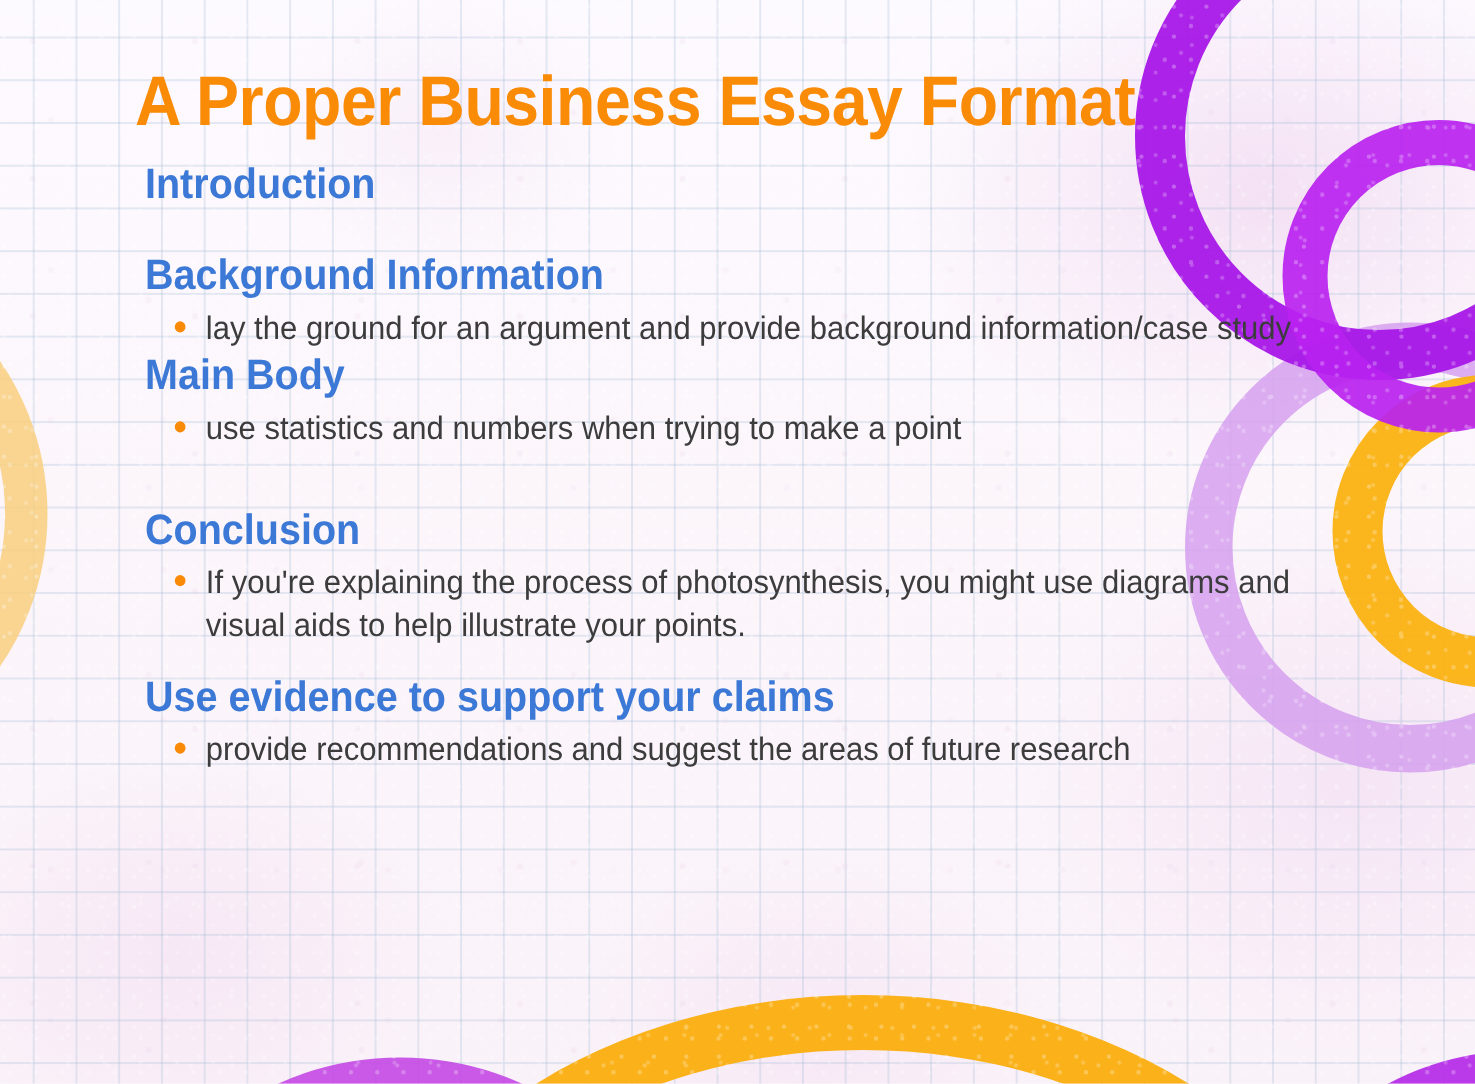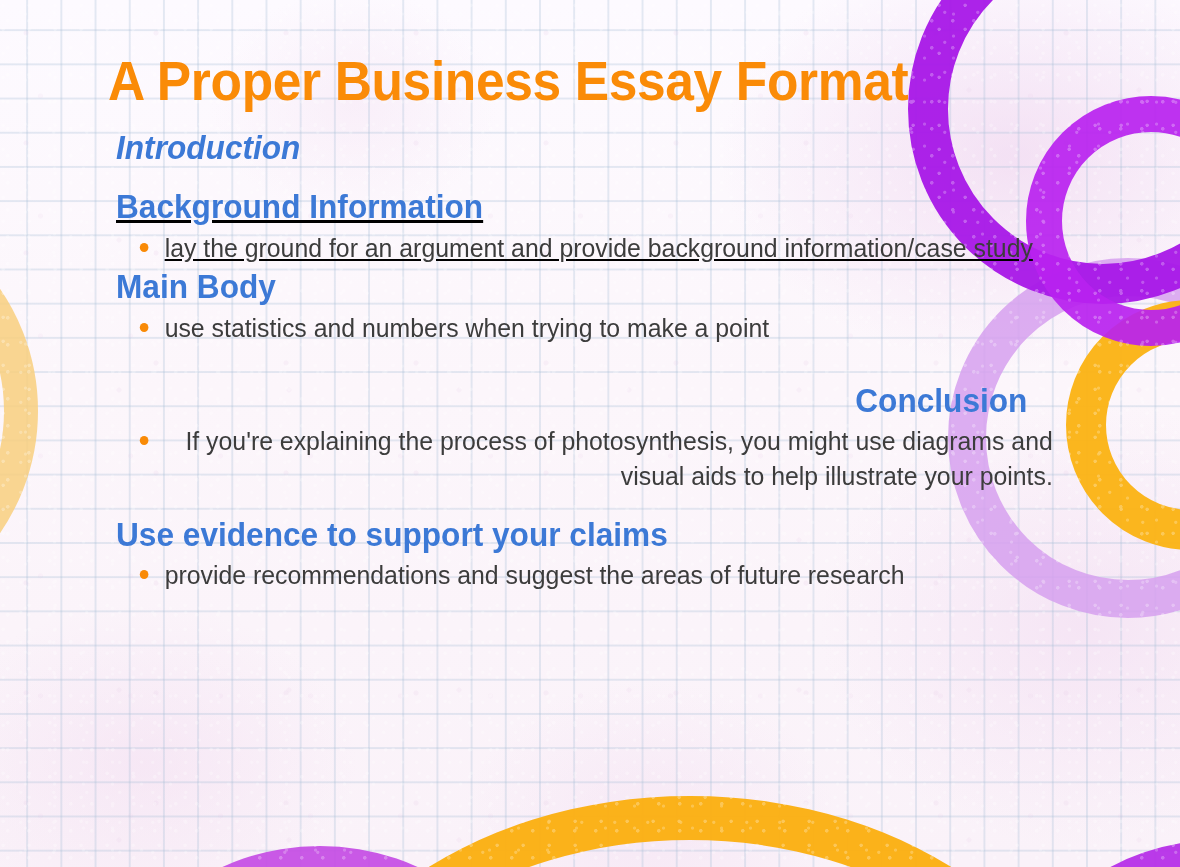--- a/index.html
+++ b/index.html
@@ -184,24 +184,24 @@
   .bullet-dot{
     position:absolute;
     left:4px; top:12px;
     width:9px; height:9px;
     border-radius:50%;
     background:#f98a07;
   }
   .bullet-text{ display:block; }
 
   
-  .s0 { margin-top:0;font-style:italic;  }
-  .s1 { margin-top:20px;text-decoration:underline; }
+  .s0 { margin-top:0;  }
+  .s1 { margin-top:34px; }
   .s2 { }
-  .s3 { margin-top:36px;text-align:right; }
+  .s3 { margin-top:46px; }
   .s4 { margin-top:22px; }
 </style>
 </head>
 <body>
 
 <div id="slide">
 
   <div class="bg-paper"></div>
   <div class="bg-grid"></div>
   <div class="bg-noise"></div>

